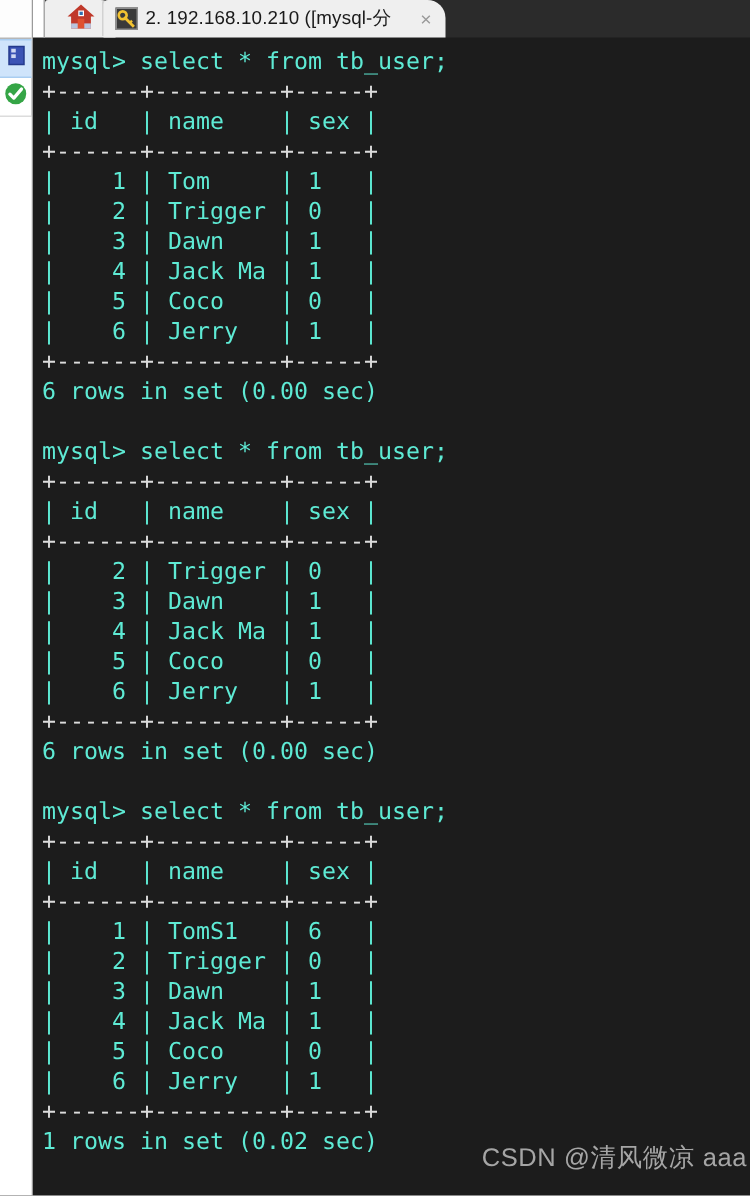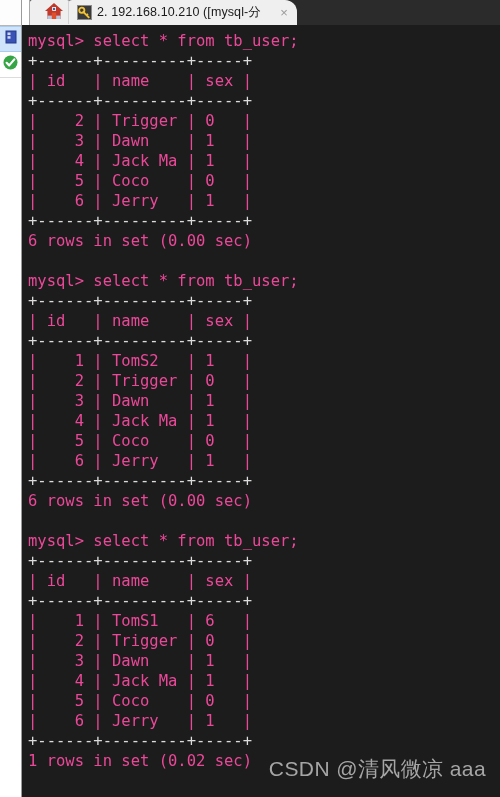--- a/index.html
+++ b/index.html
@@ -147,35 +147,35 @@
     height: 772px;
     background: #1c1c1c;
     overflow: hidden;
     padding: 6px 0 0 6px;
   }
 
   .term-line {
     font-family: "DejaVu Sans Mono", "Liberation Mono", monospace;
     font-size: 15.5px;
     line-height: 20px;
-    color: #ec4899;
+    color: #5eead4;
     white-space: pre;
     letter-spacing: 0px;
     height: 20px;
   }
   .term-line.rule { color: #dcdcdc; }
   .term-line.blank { height: 20px; }
 
   
   .watermark {
     position: absolute;
-    right: 14px;
+    right: 2px;
     bottom: 14px;
     font-family: "Liberation Sans", sans-serif;
-    font-size: 21px;
+    font-size: 17px;
     color: #b9b9b9;
     opacity: .88;
     letter-spacing: .4px;
     z-index: 7;
     white-space: nowrap;
   }
 </style>
 </head>
 <body>
 
@@ -230,34 +230,34 @@
     </div>
 
   </div>
 
   <div class="terminal">
 
     <div class="term-line">mysql&gt; select * from tb_user;</div>
     <div class="term-line rule">+------+---------+-----+</div>
     <div class="term-line">| id   | name    | sex |</div>
     <div class="term-line rule">+------+---------+-----+</div>
+    <div class="term-line">|    1 | Tom     | 1   |</div>
     <div class="term-line">|    2 | Trigger | 0   |</div>
     <div class="term-line">|    3 | Dawn    | 1   |</div>
     <div class="term-line">|    4 | Jack Ma | 1   |</div>
     <div class="term-line">|    5 | Coco    | 0   |</div>
     <div class="term-line">|    6 | Jerry   | 1   |</div>
     <div class="term-line rule">+------+---------+-----+</div>
     <div class="term-line">6 rows in set (0.00 sec)</div>
     <div class="term-line blank"></div>
 
     <div class="term-line">mysql&gt; select * from tb_user;</div>
     <div class="term-line rule">+------+---------+-----+</div>
     <div class="term-line">| id   | name    | sex |</div>
     <div class="term-line rule">+------+---------+-----+</div>
-    <div class="term-line">|    1 | TomS2   | 1   |</div>
     <div class="term-line">|    2 | Trigger | 0   |</div>
     <div class="term-line">|    3 | Dawn    | 1   |</div>
     <div class="term-line">|    4 | Jack Ma | 1   |</div>
     <div class="term-line">|    5 | Coco    | 0   |</div>
     <div class="term-line">|    6 | Jerry   | 1   |</div>
     <div class="term-line rule">+------+---------+-----+</div>
     <div class="term-line">6 rows in set (0.00 sec)</div>
     <div class="term-line blank"></div>
 
     <div class="term-line">mysql&gt; select * from tb_user;</div>

